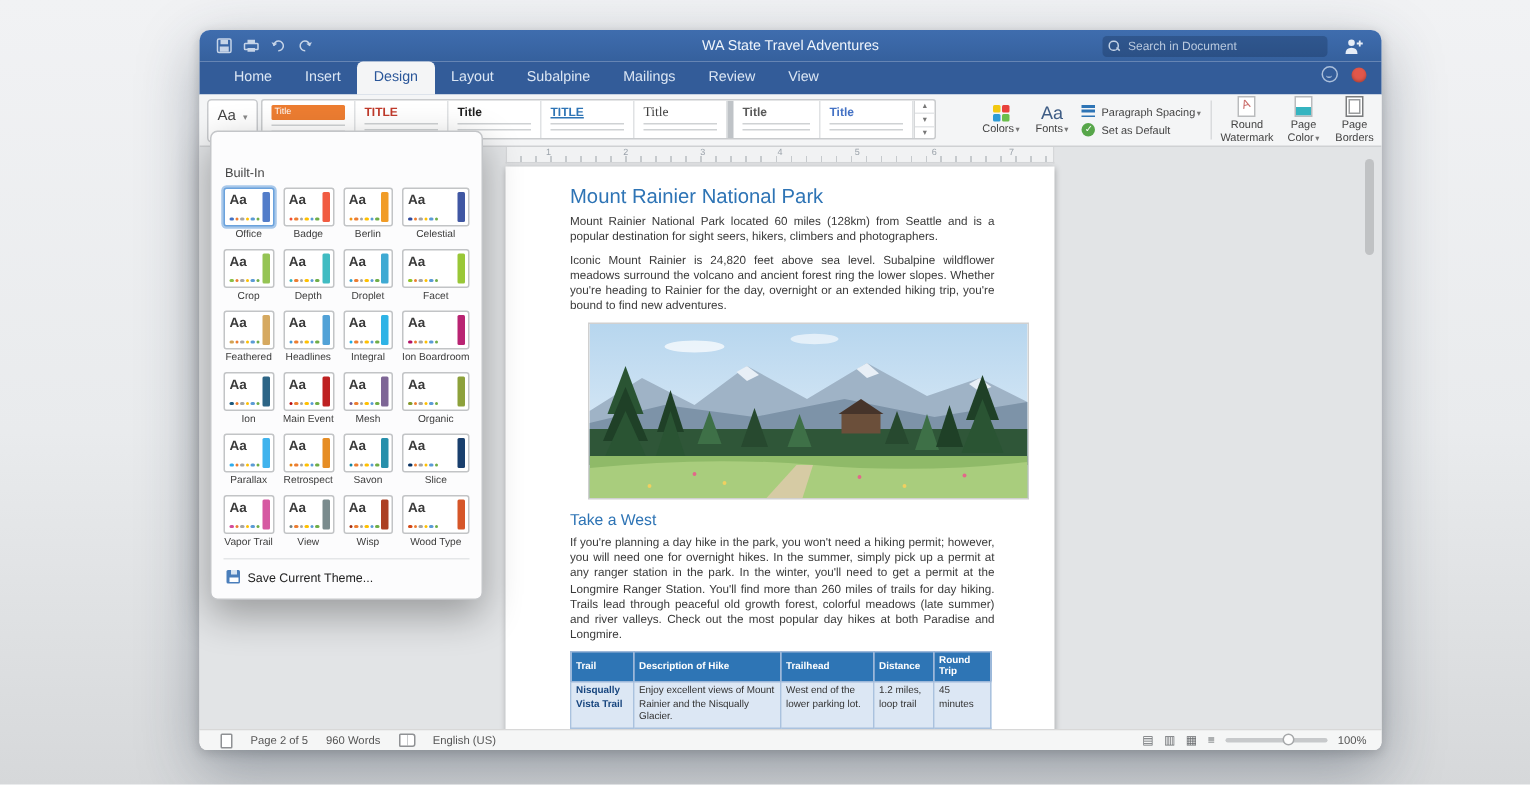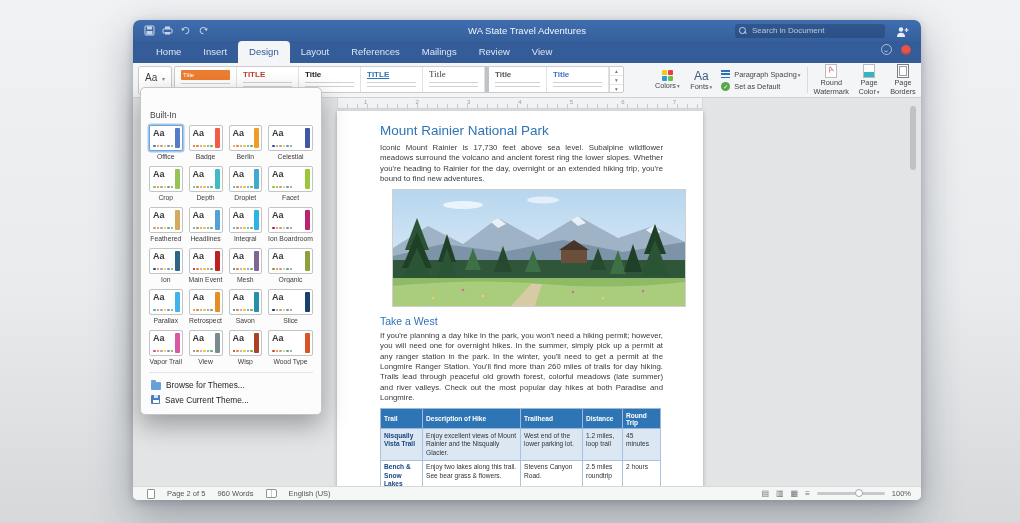--- a/index.html
+++ b/index.html
@@ -179,21 +179,21 @@
           </svg>
       </span>
     </div>
 
     <div class="tabbar">
       <div class="tabs">
           <div class="tab">Home</div>
           <div class="tab">Insert</div>
           <div class="tab active">Design</div>
           <div class="tab">Layout</div>
-          <div class="tab">References</div>
+          <div class="tab">Subalpine</div>
           <div class="tab">Mailings</div>
           <div class="tab">Review</div>
           <div class="tab">View</div>
         </div>
       <div class="tabbar-right">
         <span class="smiley"></span>
         <span class="reddot"></span>
       </div>
     </div>
 
@@ -315,21 +315,22 @@
             <span>2</span>
             <span>3</span>
             <span>4</span>
             <span>5</span>
             <span>6</span>
             <span>7</span>
           </div>
       </div>
       <div class="page">
         <div class="h1">Mount Rainier National Park</div>
-        <p class="para">Iconic Mount Rainier is 17,730 feet above sea level. Subalpine wildflower meadows surround the volcano and ancient forest ring the lower slopes. Whether you're heading to Rainier for the day, overnight or an extended hiking trip, you're bound to find new adventures.</p>
+        <p class="para">Mount Rainier National Park located 60 miles (128km) from Seattle and is a popular destination for sight seers, hikers, climbers and photographers.</p>
+        <p class="para">Iconic Mount Rainier is 24,820 feet above sea level. Subalpine wildflower meadows surround the volcano and ancient forest ring the lower slopes. Whether you're heading to Rainier for the day, overnight or an extended hiking trip, you're bound to find new adventures.</p>
         <svg class="photo" viewBox="0 0 292 116" preserveAspectRatio="none">
           <defs>
             <linearGradient id="skyg" x1="0" y1="0" x2="0" y2="1">
               <stop offset="0" stop-color="#b7d6ee"></stop>
                 <stop offset="1" stop-color="#e9f2fa"></stop>
             </linearGradient>
           </defs>
           <rect x="0" y="0" width="292" height="116" fill="url(#skyg)"></rect>
           <ellipse cx="70" cy="15" rx="20" ry="4" fill="#ffffff" opacity="0.7"></ellipse>
           <ellipse cx="150" cy="10" rx="16" ry="3.5" fill="#ffffff" opacity="0.6"></ellipse>
@@ -781,24 +782,20 @@
                 <i style="background: rgb(91, 155, 213);"></i>
                 <i style="background: rgb(112, 173, 71);"></i>
               </span>
               <span class="theme-band" style="background: rgb(211, 72, 23);"></span>
             </div>
             <div class="theme-label">Wood Type</div>
           </div>
         </div>
       <div class="panel-actions">
           <div class="menu-action">
-            <span class="mi browse-folder-icon"></span>
-            <span class="menu-action-label">Browse for Themes...</span>
-          </div>
-          <div class="menu-action">
             <span class="mi save-theme-icon"></span>
             <span class="menu-action-label">Save Current Theme...</span>
           </div>
         </div>
     </div>
 
   </div>
 </div>
 
 </body></html>

